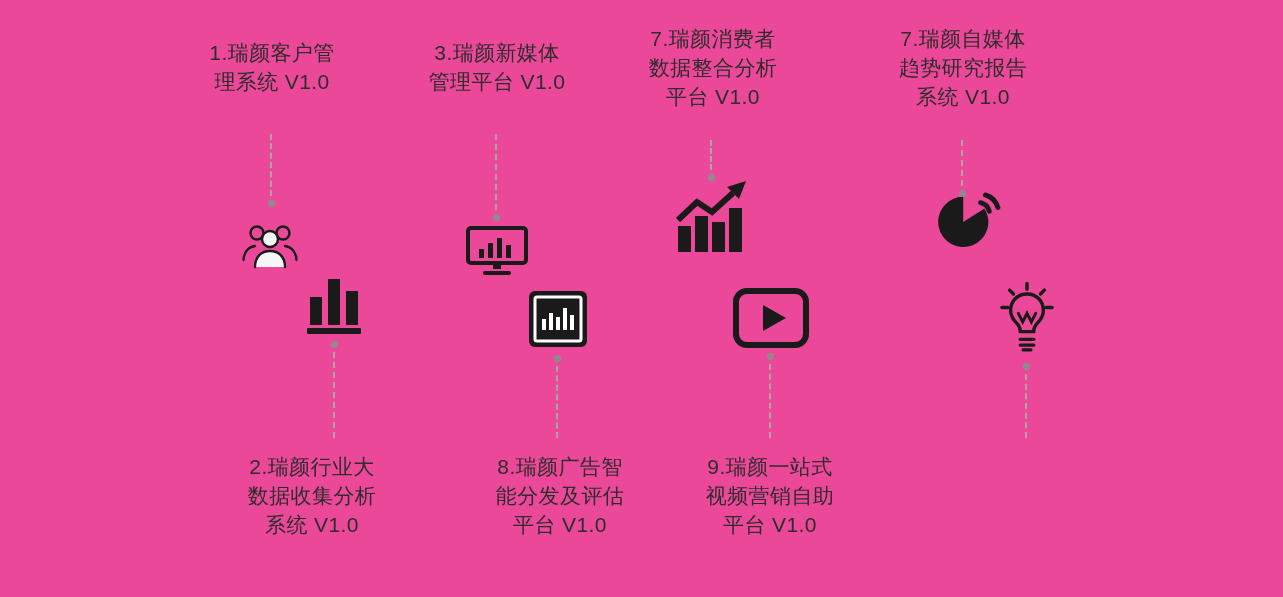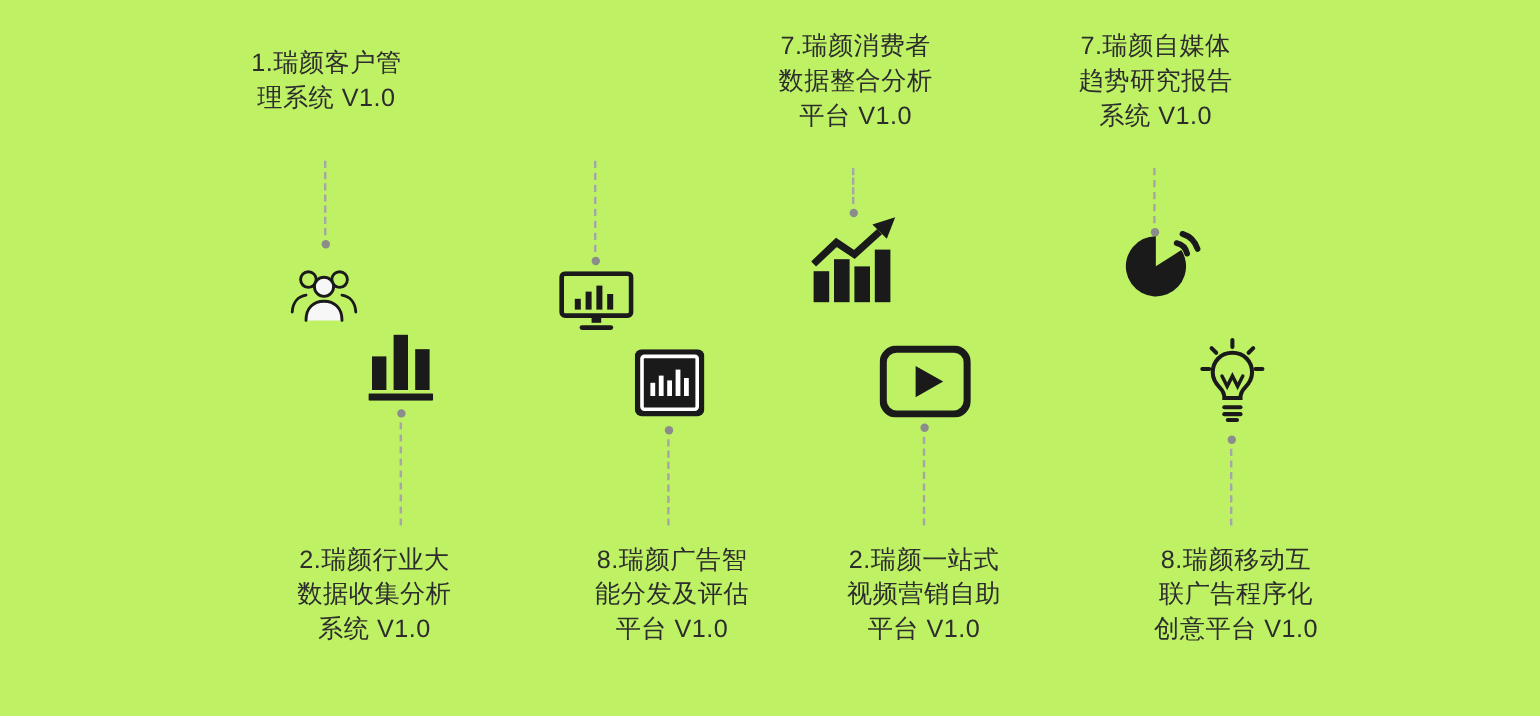--- a/index.html
+++ b/index.html
@@ -4,21 +4,21 @@
 <style>
   html, body { margin: 0; padding: 0; }
   body {
     background: #f7f7f7;
     font-family: "Liberation Sans", "DejaVu Sans", sans-serif;
   }
   .canvas {
     position: relative;
     width: 1283px;
     height: 597px;
-    background: #bef264;
+    background: #ec4899;
     overflow: hidden;
   }
   .label {
     position: absolute;
     transform: translateX(-50%);
     text-align: center;
     white-space: pre-line;
     font-size: 21px;
     line-height: 29px;
     color: #2d2d2d;
@@ -42,20 +42,22 @@
   .icon { position: absolute; }
   .icon svg { display: block; width: 100%; height: 100%; }
 </style>
 </head>
 <body>
 
 <div class="canvas">
 
   <div class="label" style="left:272px; top:38px">1.瑞颜客户管
 理系统 V1.0</div>
+  <div class="label" style="left:497px; top:38px">3.瑞颜新媒体
+管理平台 V1.0</div>
   <div class="label" style="left:713px; top:24px">7.瑞颜消费者
 数据整合分析
 平台 V1.0</div>
   <div class="label" style="left:963px; top:24px">7.瑞颜自媒体
 趋势研究报告
 系统 V1.0</div>
 
   <div class="connector dot-bottom" style="left:270px; top:134px; height:62px">
       <span class="dot"></span>
     </div>
@@ -164,20 +166,17 @@
   <div class="connector dot-top" style="left:1025px; top:374px; height:64px">
       <span class="dot"></span>
     </div>
 
   <div class="label" style="left:312px; top:452px">2.瑞颜行业大
 数据收集分析
 系统 V1.0</div>
   <div class="label" style="left:560px; top:452px">8.瑞颜广告智
 能分发及评估
 平台 V1.0</div>
-  <div class="label" style="left:770px; top:452px">2.瑞颜一站式
+  <div class="label" style="left:770px; top:452px">9.瑞颜一站式
 视频营销自助
 平台 V1.0</div>
-  <div class="label" style="left:1030px; top:452px">8.瑞颜移动互
-联广告程序化
-创意平台 V1.0</div>
 
 </div>
 
 </body></html>

